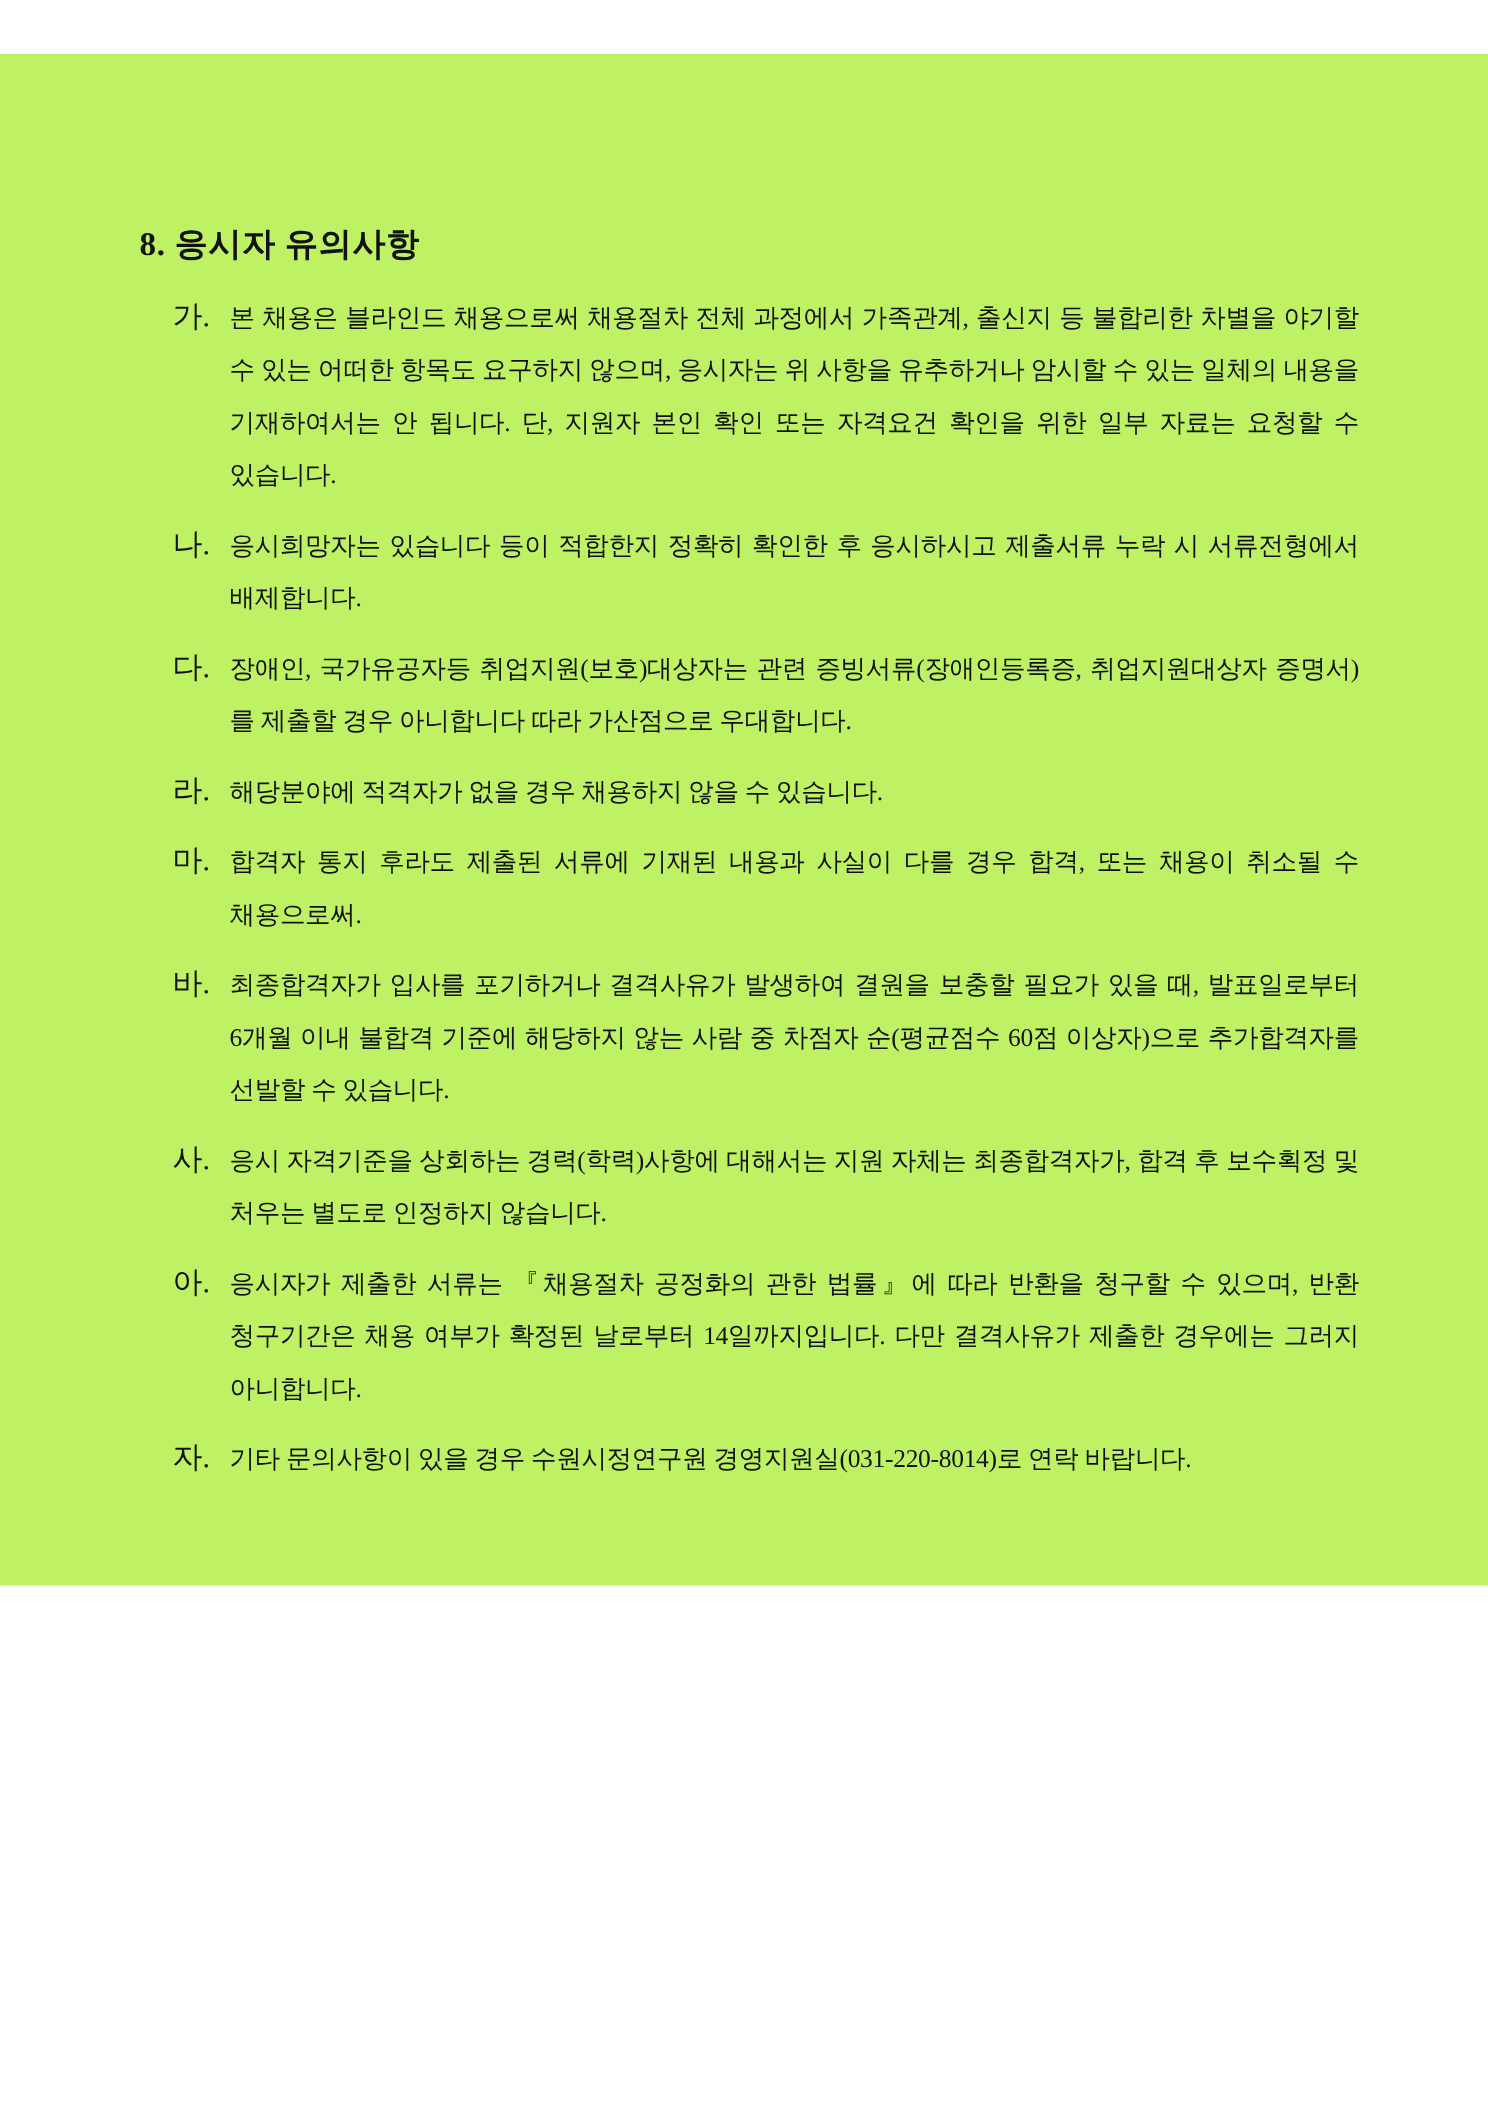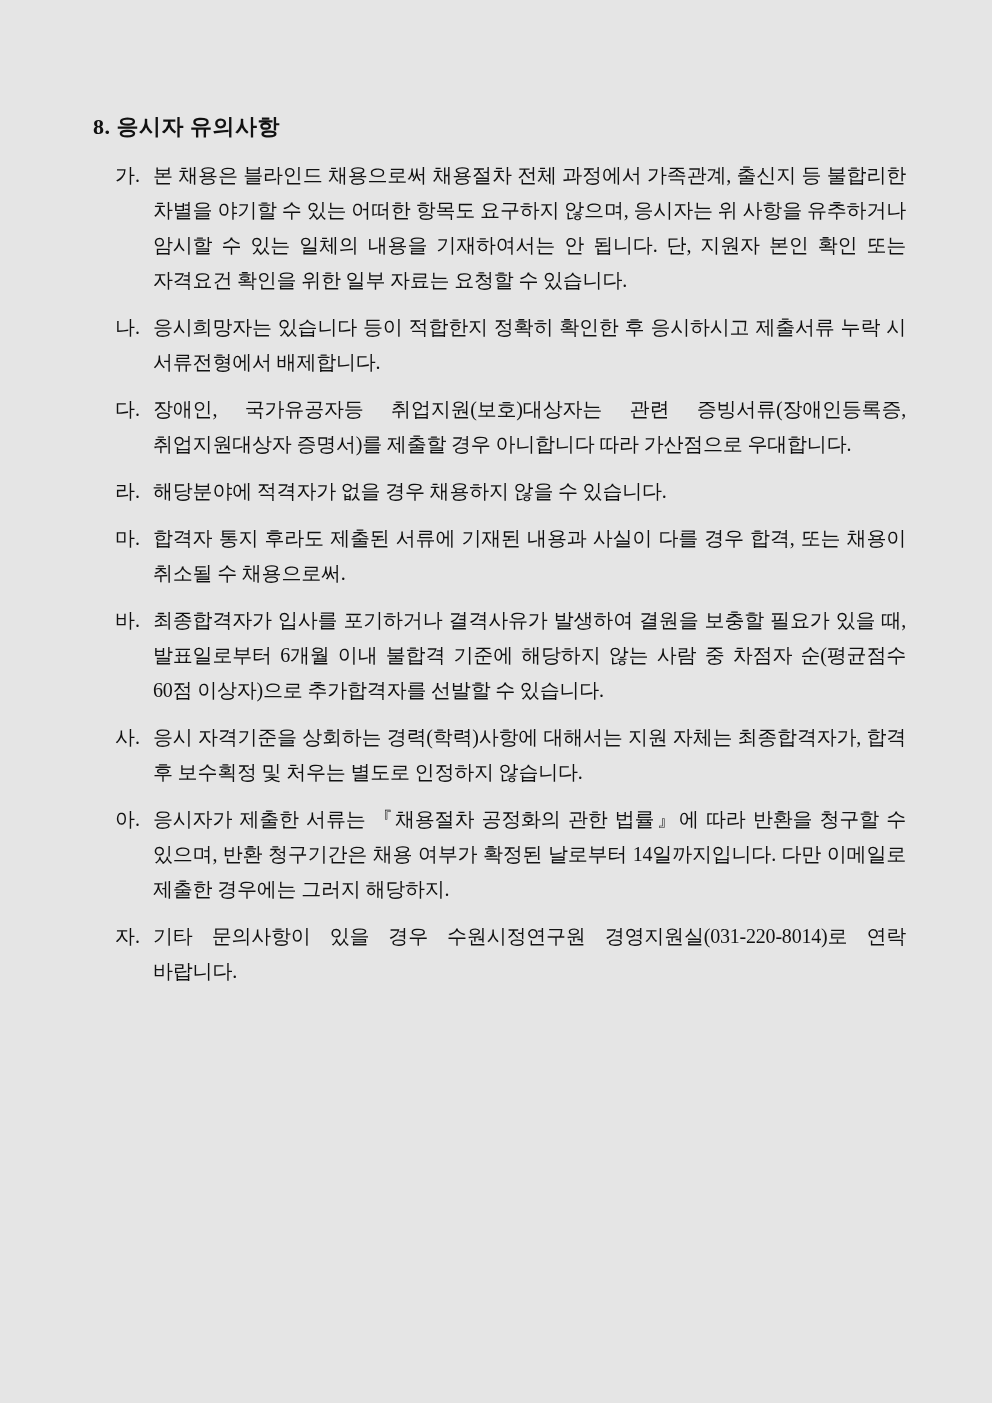--- a/index.html
+++ b/index.html
@@ -11,23 +11,24 @@
     width: 992px;
     height: 1403px;
     position: relative;
     font-family: "Liberation Serif", "DejaVu Serif", serif;
     color: #111111;
     overflow: hidden;
   }
   .page {
     box-sizing: border-box;
     width: 992px;
-    height: 1403px;
+    height: 1021px;
     padding: 114px 86px 40px 93px;
-    background: #e5e5e5;
+    background: #bef264;
+    margin-top: 36px;
   }
   .section-heading {
     font-size: 22px;
     line-height: 26px;
     font-weight: bold;
     margin: 0 0 18px 0;
     letter-spacing: 0.5px;
     color: #111111;
   }
   .notice-list {
@@ -40,21 +41,21 @@
   }
   .item-label {
     flex: 0 0 38px;
     font-size: 20px;
     line-height: 35px;
     white-space: nowrap;
     color: #111111;
   }
   .item-text {
     flex: 1 1 auto;
-    font-size: 20px;
+    font-size: 17px;
     line-height: 35px;
     text-align: justify;
     text-justify: inter-word;
     word-break: keep-all;
     letter-spacing: -0.2px;
     color: #111111;
   }
 </style>
 </head>
 <body>
@@ -95,21 +96,21 @@
       <span class="item-text">최종합격자가 입사를 포기하거나 결격사유가 발생하여 결원을 보충할 필요가 있을 때, 발표일로부터 6개월 이내 불합격 기준에 해당하지 않는 사람 중 차점자 순(평균점수 60점 이상자)으로 추가합격자를 선발할 수 있습니다.</span>
     </div>
 
     <div class="notice-item">
       <span class="item-label">사.</span>
       <span class="item-text">응시 자격기준을 상회하는 경력(학력)사항에 대해서는 지원 자체는 최종합격자가, 합격 후 보수획정 및 처우는 별도로 인정하지 않습니다.</span>
     </div>
 
     <div class="notice-item">
       <span class="item-label">아.</span>
-      <span class="item-text">응시자가 제출한 서류는 『채용절차 공정화의 관한 법률』에 따라 반환을 청구할 수 있으며, 반환 청구기간은 채용 여부가 확정된 날로부터 14일까지입니다. 다만 이메일로 제출한 경우에는 그러지 해당하지.</span>
+      <span class="item-text">응시자가 제출한 서류는 『채용절차 공정화의 관한 법률』에 따라 반환을 청구할 수 있으며, 반환 청구기간은 채용 여부가 확정된 날로부터 14일까지입니다. 다만 결격사유가 제출한 경우에는 그러지 아니합니다.</span>
     </div>
 
     <div class="notice-item">
       <span class="item-label">자.</span>
       <span class="item-text">기타 문의사항이 있을 경우 수원시정연구원 경영지원실(031-220-8014)로 연락 바랍니다.</span>
     </div>
 
   </div>
 </div>
 

